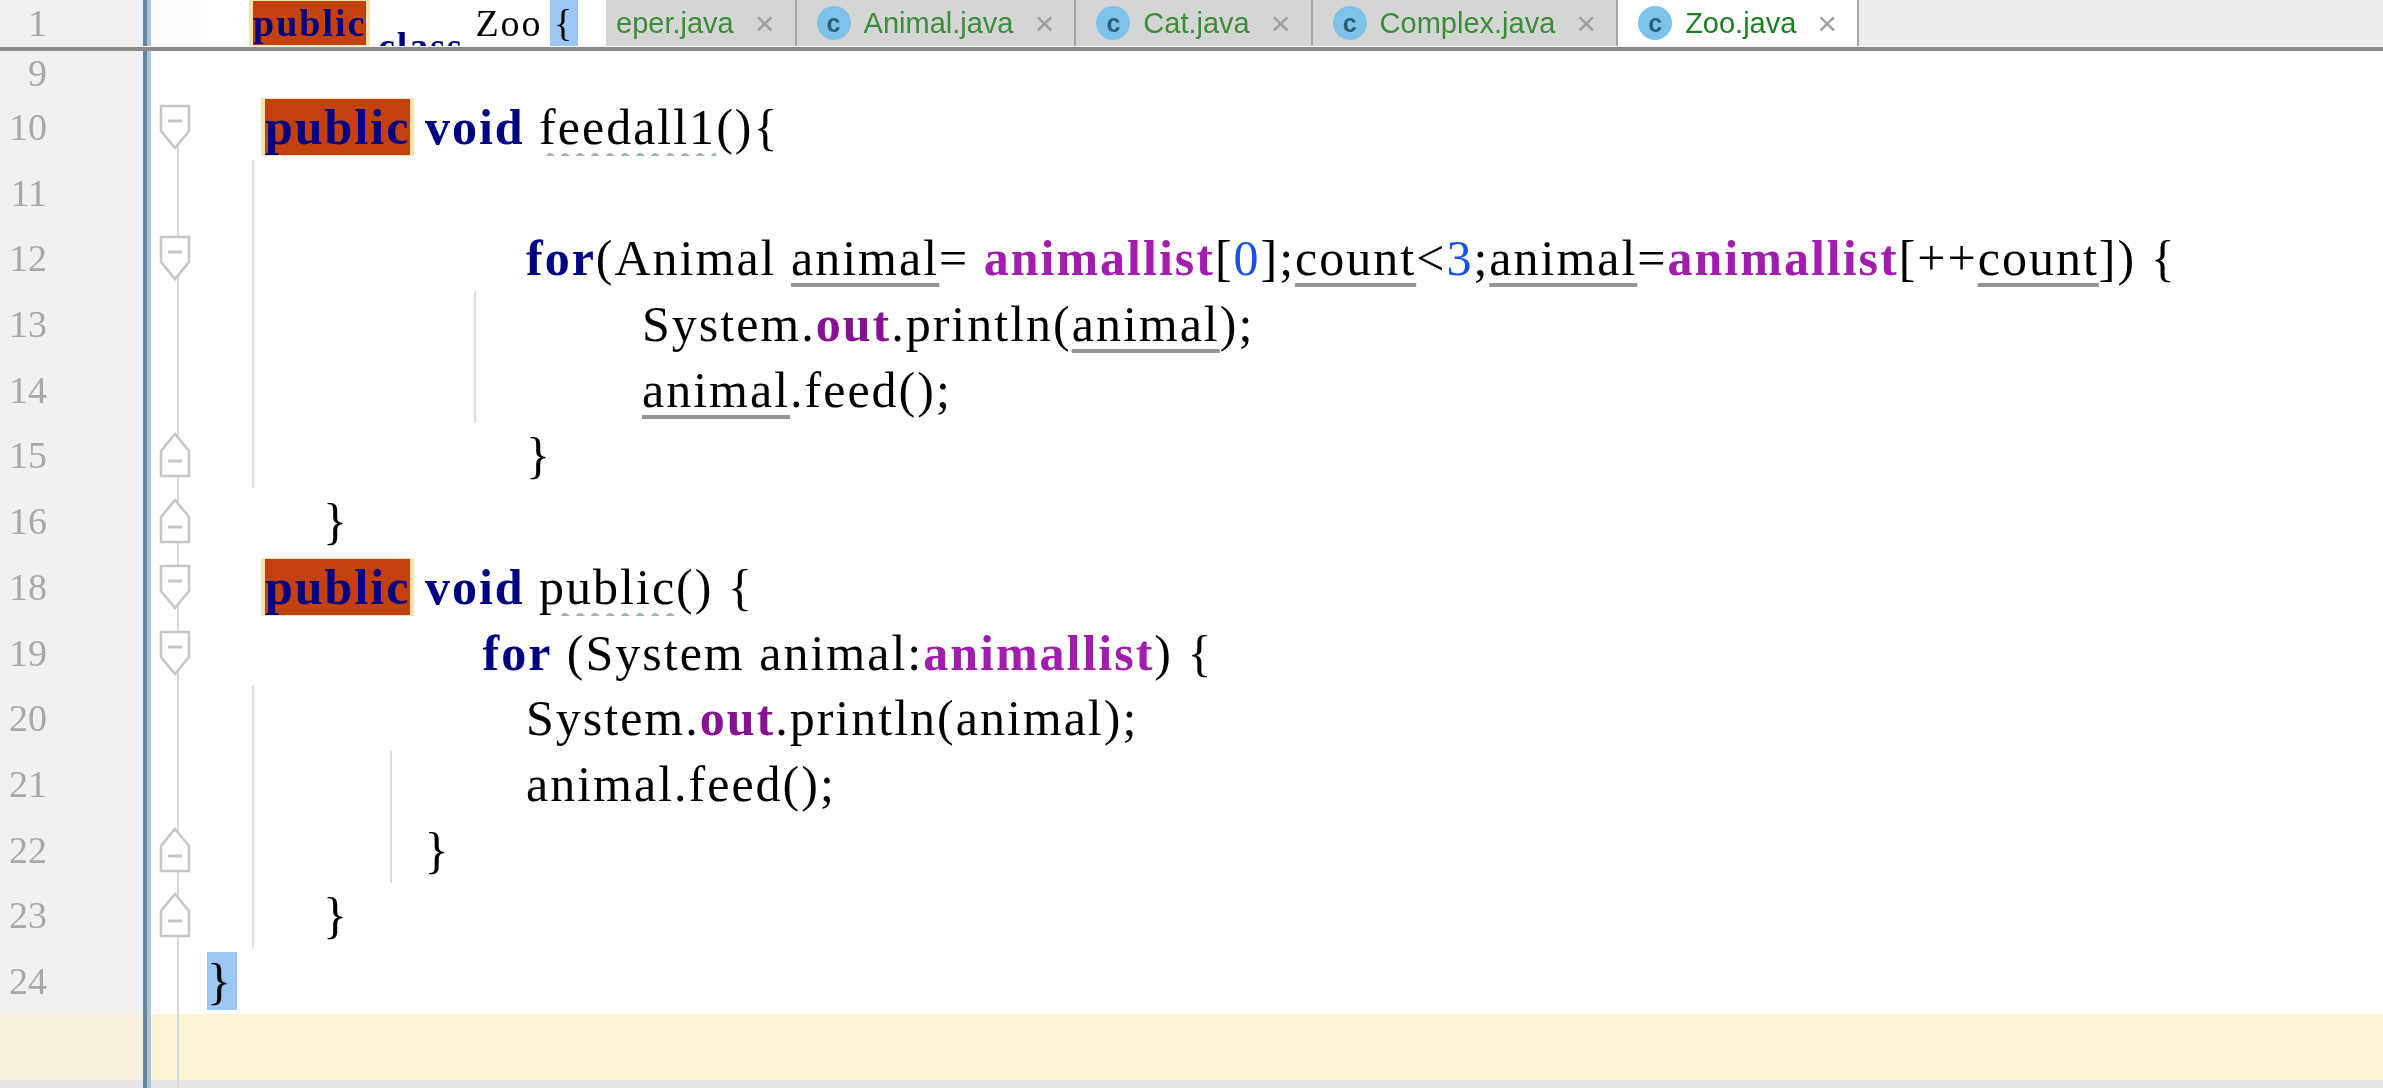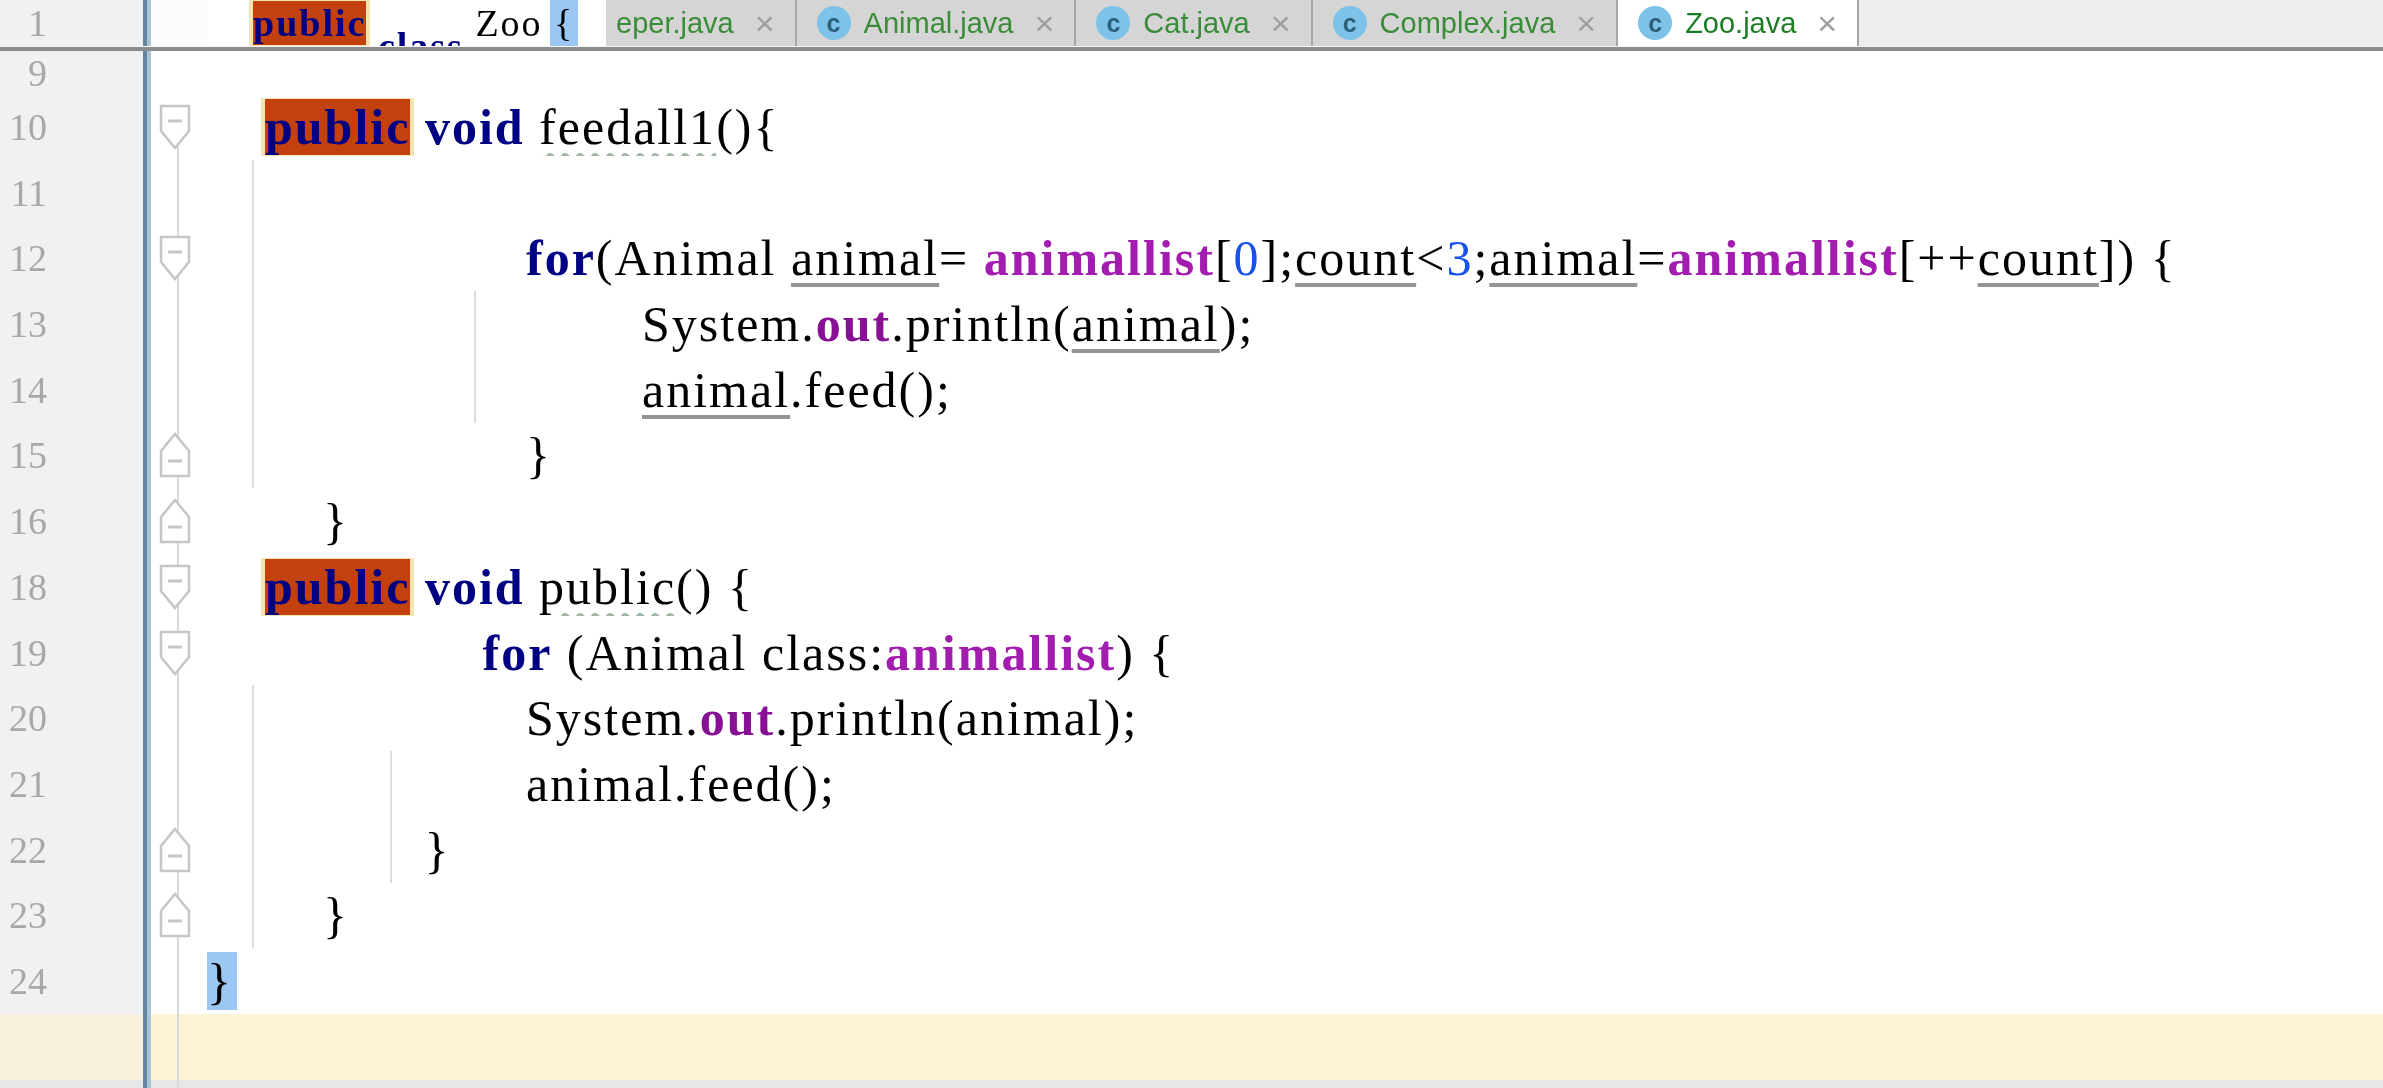--- a/index.html
+++ b/index.html
@@ -204,21 +204,21 @@
           <div class="row-code"><span>    </span><span class="tk-kwhl">public</span><span> </span><span class="tk-kw">void</span><span> </span><span class="tk-typo">public</span><span>() {</span></div>
         </div>
         <div class="row">
           <div class="row-num">19</div>
           <div class="row-fold">
             <svg width="32" height="46" viewBox="0 0 32 46">
               <path d="M2 2 H30 V27 L16 44 L2 27 Z" fill="#ffffff" stroke="#c6c6c6" stroke-width="2.5"></path>
               <line x1="9" y1="17" x2="23" y2="17" stroke="#c6c6c6" stroke-width="3"></line>
             </svg>
           </div>
-          <div class="row-code"><span>                   </span><span class="tk-kw">for</span><span> (Animal class:</span><span class="tk-field">animallist</span><span>) {</span></div>
+          <div class="row-code"><span>                   </span><span class="tk-kw">for</span><span> (System animal:</span><span class="tk-field">animallist</span><span>) {</span></div>
         </div>
         <div class="row">
           <div class="row-num">20</div>
           <div class="row-fold"></div>
           <div class="row-code"><span>                      </span><span>System.</span><span class="tk-static">out</span><span>.println(animal);</span></div>
         </div>
         <div class="row">
           <div class="row-num">21</div>
           <div class="row-fold"></div>
           <div class="row-code"><span>                      </span><span>animal.feed();</span></div>

